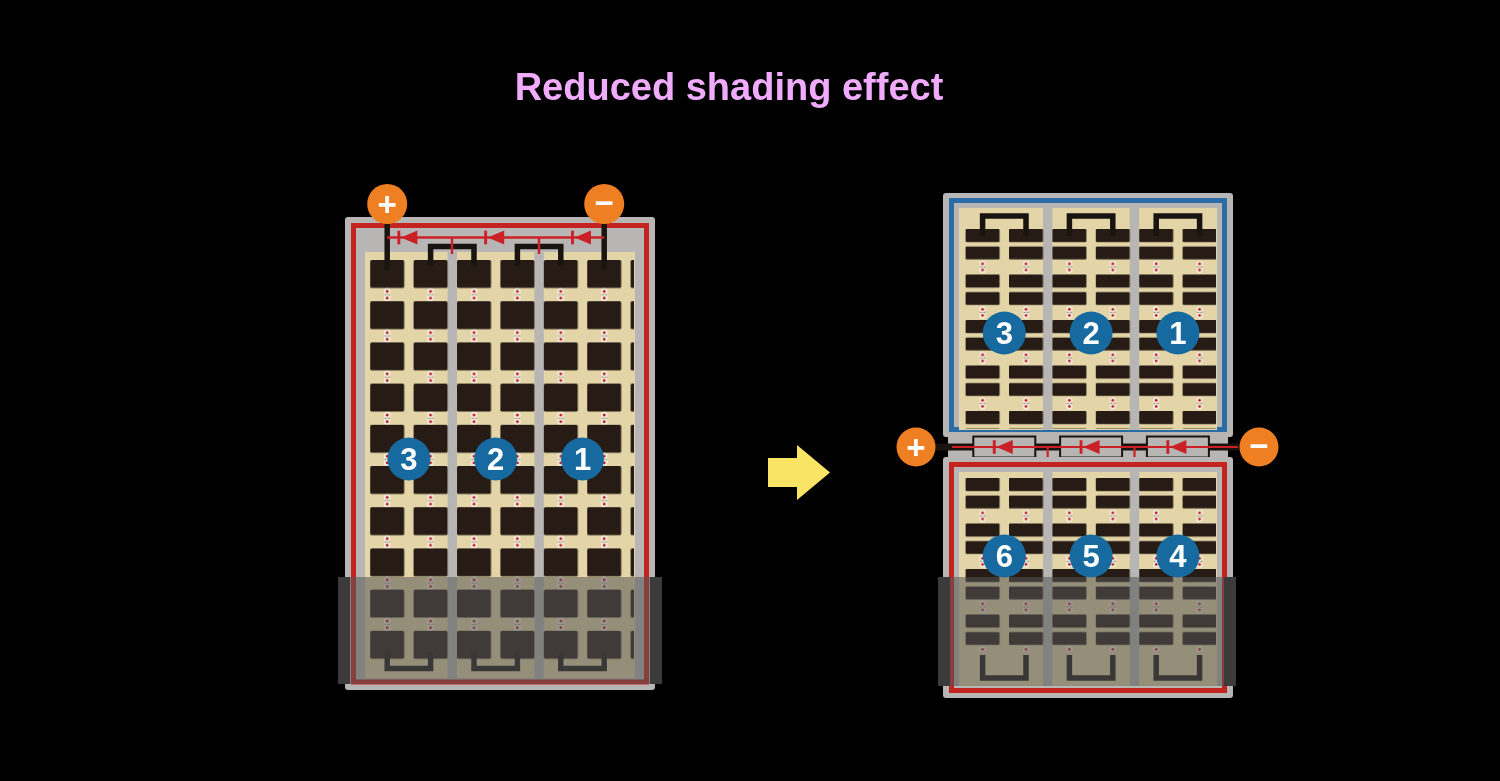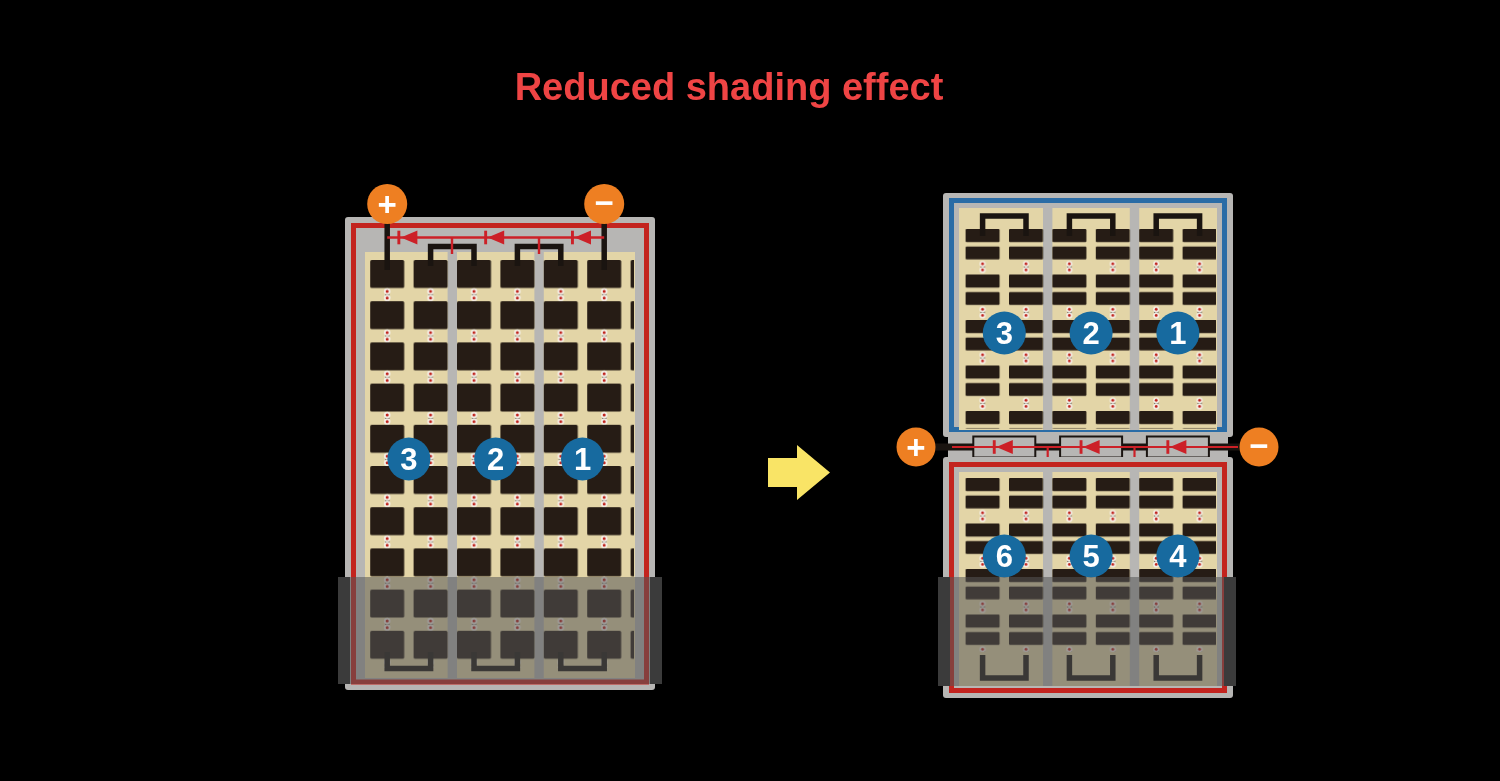--- a/index.html
+++ b/index.html
@@ -1,19 +1,19 @@
 <!DOCTYPE html>
 <html><head>
 <meta charset="utf-8">
 <style>
   html,body{margin:0;padding:0;background:#000;}
   body{width:1500px;height:781px;position:relative;overflow:hidden;
        font-family:"Liberation Sans",sans-serif;}
   .title{position:absolute;top:66px;left:0;width:1500px;box-sizing:border-box;
-         padding-right:42px;text-align:center;color:#ef4444;
+         padding-right:42px;text-align:center;color:#f0abfc;
          font-size:38px;font-weight:700;letter-spacing:0px;}
   svg{position:absolute;top:0;left:0;}
   .badge-num{font-family:"Liberation Sans",sans-serif;font-size:31px;font-weight:700;fill:#ffffff;}
   .term-sign{font-family:"Liberation Sans",sans-serif;font-size:33px;font-weight:700;fill:#ffffff;}
 </style>
 </head>
 <body>
 
 <div class="title">Reduced shading effect</div>
 

